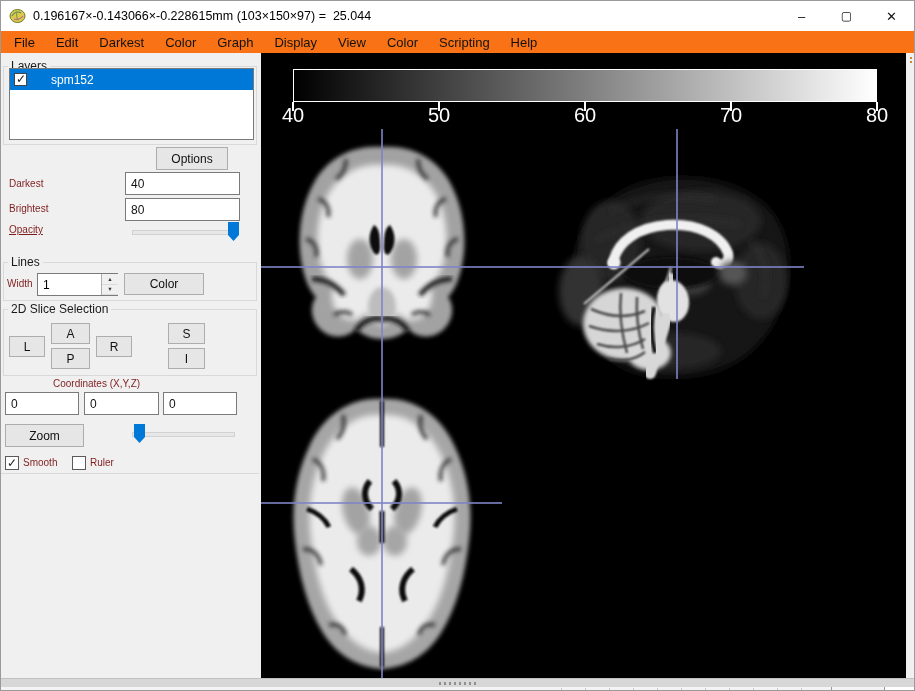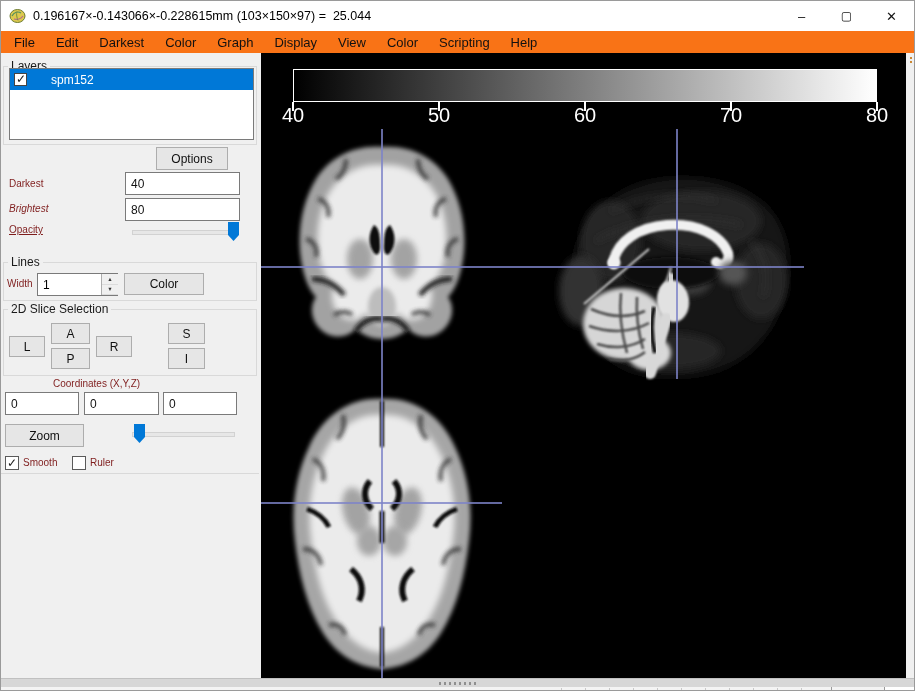--- a/index.html
+++ b/index.html
@@ -107,21 +107,21 @@
             <span class="tick">✓</span>
           </span>
         <span class="layer-name">spm152</span>
       </div>
     </div>
 
     <div class="btn" style="left:155px; top:94px; width:72px; height:23px;">Options</div>
 
     <span class="lbl" style="left:8px; top:125px;">Darkest</span>
     <input class="field" style="left: 124px; top: 119px; width: 115px;" value="40">
-    <span class="lbl" style="left:8px; top:150px;font-style:italic;">Brightest</span>
+    <span class="lbl" style="left:8px; top:150px;">Brightest</span>
     <input class="field" style="left: 124px; top: 145px; width: 115px;" value="80">
 
     <span class="lbl" style="left:8px; top:171px;text-decoration:underline;">Opacity</span>
     <div class="slider-track" style="left:131px; top:177px; width:106px;"></div>
     <div class="slider-thumb" style="left:227px; top:169px;"></div>
 
     <fieldset style="left:2px; top:202px; width:254px; height:46px;">
       <legend>Lines</legend>
     </fieldset>
     <span class="lbl" style="left:6px; top:225px;">Width</span>

